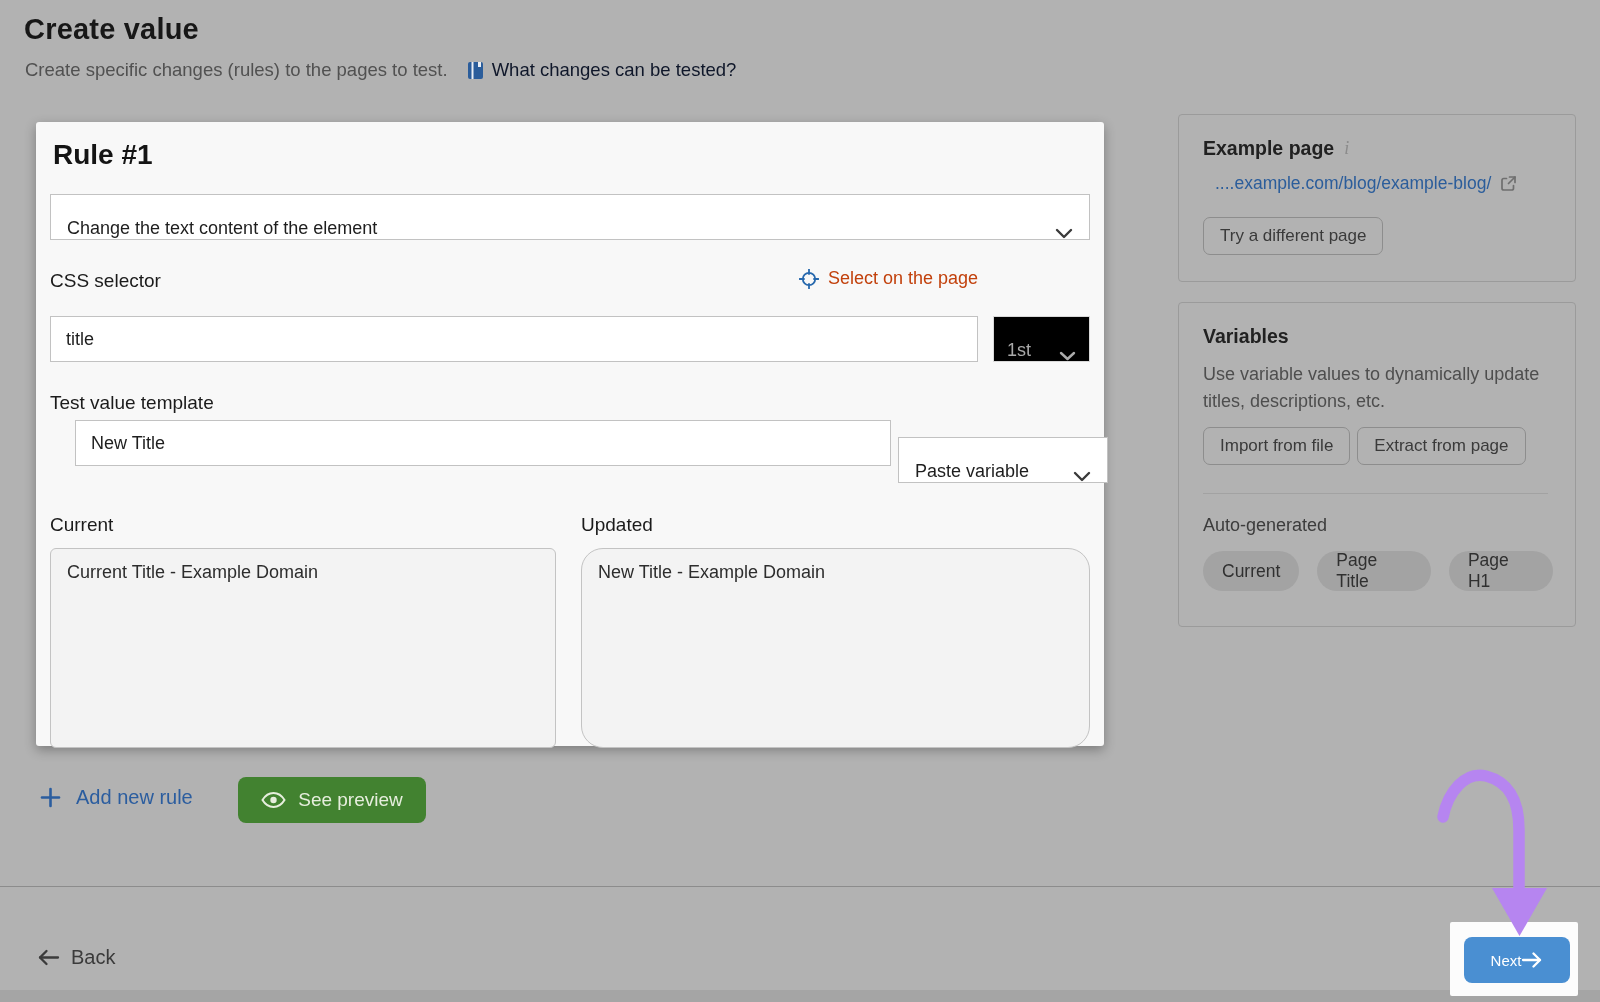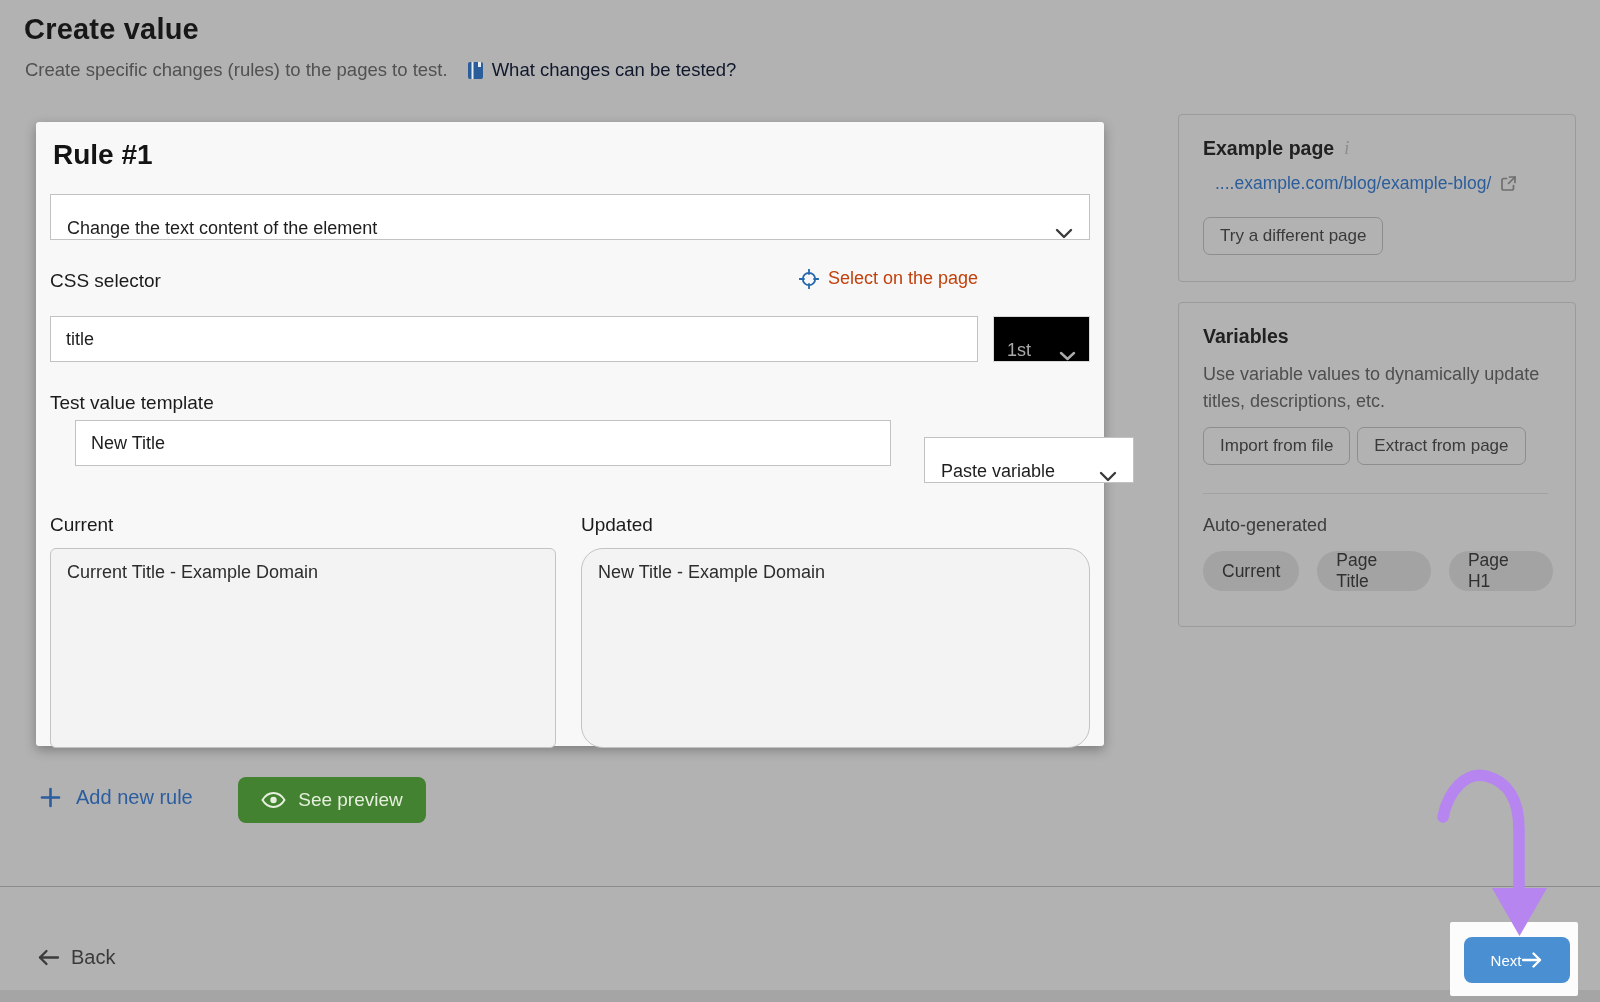--- a/index.html
+++ b/index.html
@@ -38,21 +38,21 @@
 
   .action-select { left:14px; top:72px; width:1040px; }
   .field-label { font-size:19px; color:#1b1b1b; }
   .css-label { left:14px; top:148px; }
   .select-on-page { top:146px; right:126px; display:flex; align-items:center; gap:9px;
                     color:#c2410c; font-size:18px; cursor:pointer; }
   .css-input-wrap { left:14px; top:194px; width:928px; }
   .index-select { left:957px; top:194px; width:97px; padding:0 13px; }
   .tvt-label { left:14px; top:270px; }
   .tvt-input-wrap { left:14px; top:298px; width:816px;margin-left:25px; }
-  .paste-select { left:888px; top:315px; width:210px; }
+  .paste-select { left:862px; top:315px; width:210px; }
   .current-label { left:14px; top:392px; }
   .updated-label { left:545px; top:392px; }
   .preview-box {
     top:426px; height:200px; background:#f3f3f3; border:1px solid #c3c3c3;
     border-radius:6px; padding:13px 16px; font-size:18px; color:#2d2d2d;
   }
   .preview-current { left:14px; width:506px; }
   .preview-updated { left:545px; width:509px;border-radius:22px; }
 
   

